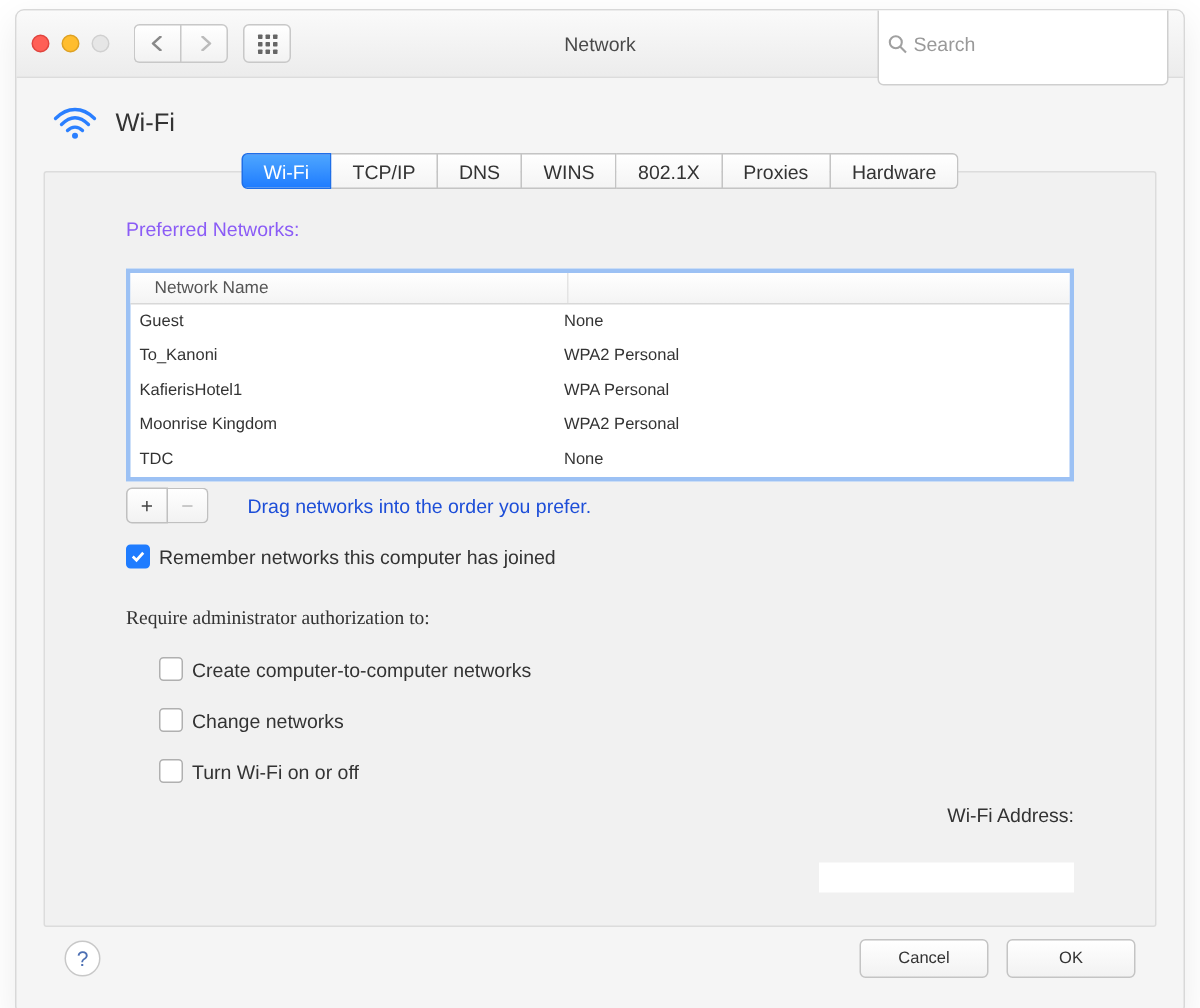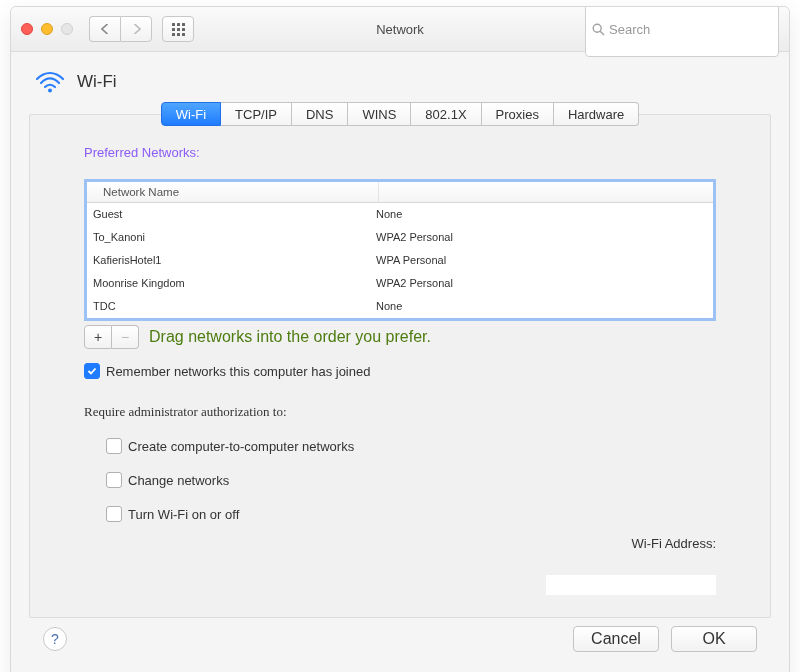--- a/index.html
+++ b/index.html
@@ -112,21 +112,21 @@
   .addremove-row { display:flex; align-items:center; margin-top:4px; gap:10px; }
   .pm-group { display:flex; }
   .pm-btn {
     width:26px; height:22px; background:linear-gradient(#ffffff,#f2f2f2);
     border:1px solid #c0c0c0; display:flex; align-items:center;
     justify-content:center; font-size:14px; color:#444;
   }
   .pm-btn.minus { color:#bbb; border-left:none; }
   .pm-btn:first-child { border-radius:4px 0 0 4px; }
   .pm-btn:last-child  { border-radius:0 4px 4px 0; }
-  .hint { font-size:16px; color:#4d7c0f; }
+  .hint { font-size:13px; color:#1d4ed8;margin-left:16px; }
   .check-row { display:flex; align-items:center; gap:6px; margin-top:14px; }
   .faux-check {
     width:14px; height:14px; border:1px solid #b0b0b0; border-radius:3px;
     background:#fff; display:inline-flex; align-items:center; justify-content:center;
     flex:0 0 auto;
   }
   .faux-check.checked { background:#1f7cff; border-color:#1f7cff; }
   .faux-check.checked svg { display:block; }
   .faux-check svg { display:none; }
   .sub-title { margin-top:25px;font-family:Liberation Serif, serif; }
@@ -143,21 +143,21 @@
     width:22px; height:22px; border-radius:50%;
     border:1px solid #c8c8c8; background:#fff;
     display:flex; align-items:center; justify-content:center;
     color:#4c6fb3; font-size:14px;
   }
   .dlg-btn {
     min-width:84px; height:24px; text-align:center;
     background:linear-gradient(#ffffff,#f2f2f2);
     border:1px solid #c4c4c4; border-radius:4px;
     display:flex; align-items:center; justify-content:center;
-    font-size:16px; color:#333;
+    font-size:11px; color:#333;
   }
 </style>
 </head>
 <body>
 
 <div class="window">
 
   <div class="titlebar">
     <div class="traffic">
       <div class="dot dot-close"></div>

